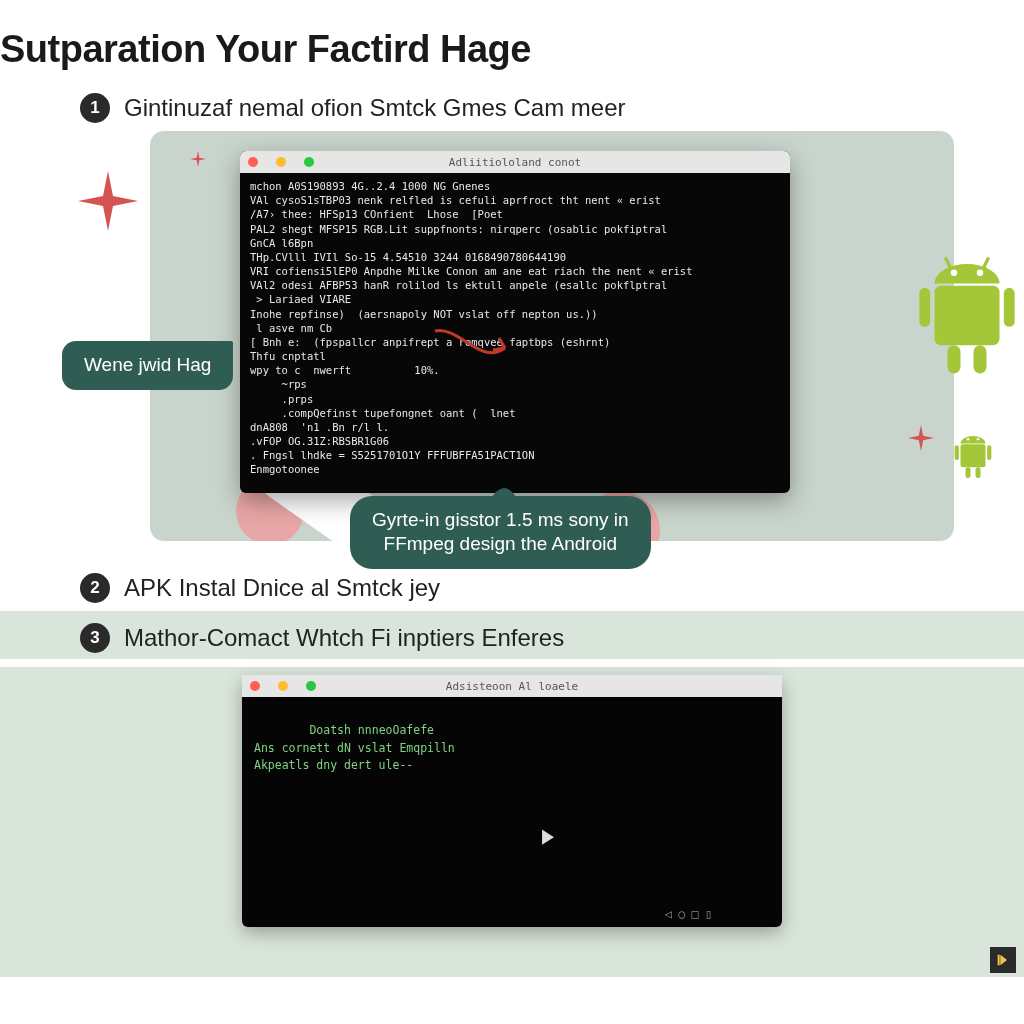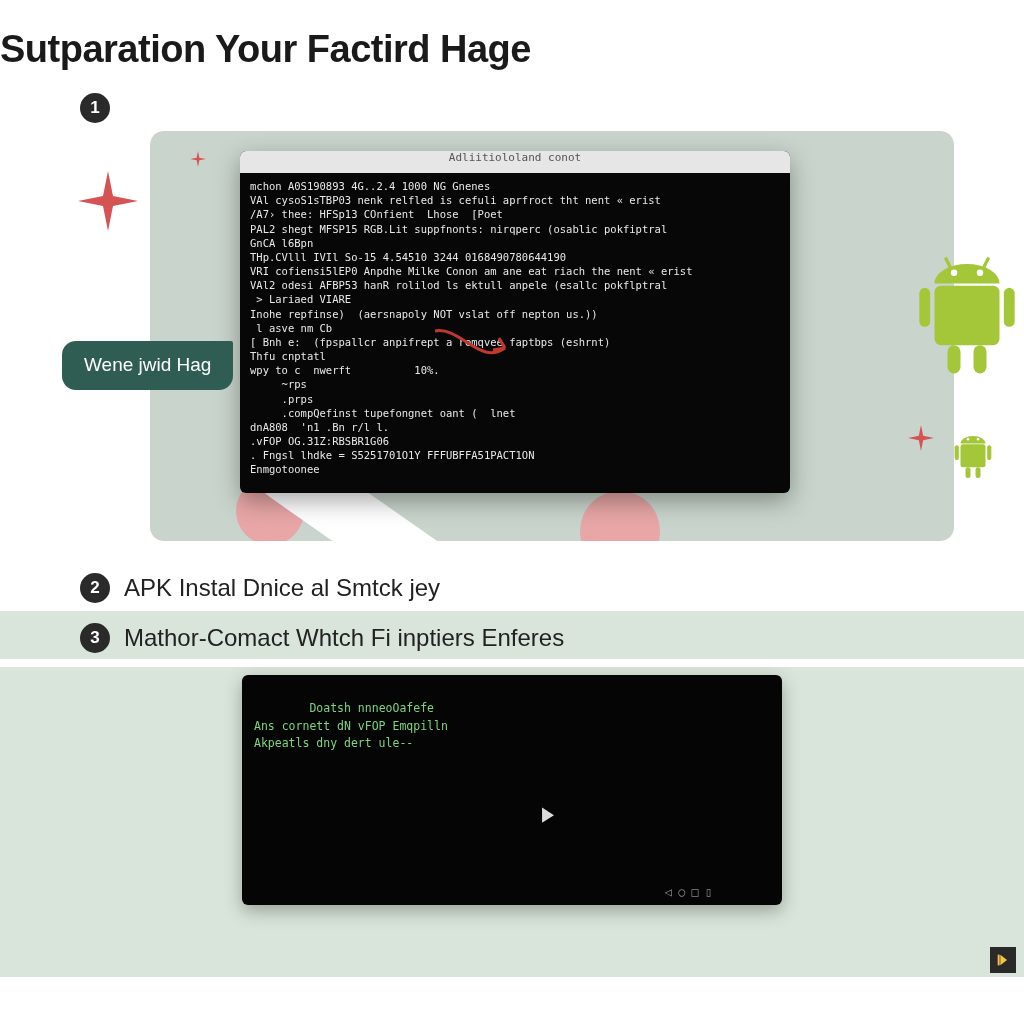--- a/index.html
+++ b/index.html
@@ -78,21 +78,20 @@
     font-family: "Menlo","Consolas",monospace;
   }
   .term-titlebar {
     height: 22px;
     background: #e6e6e6;
     display: flex;
     align-items: center;
     padding: 0 8px;
     gap: 18px;
     position: relative;
-    flex-direction: column;
   }
   .dot { width: 10px; height: 10px; border-radius: 50%; }
   .dot-r { background:#ff5f57; } .dot-y{background:#febc2e;} .dot-g{background:#28c840;}
   .term-title {
     position: absolute;
     left: 0; right: 0;
     text-align: center;
     font-size: 11px;
     color: #555;
     pointer-events: none;
@@ -190,20 +189,21 @@
   }
   .corner-next svg { display:block; }
 </style>
 </head>
 <body>
 
 <h1 class="page-title">Sutparation Your Factird Hage</h1>
 
 <div class="step-row">
   <div class="step-badge">1</div>
+  <div class="step-label">Gintinuzaf nemal ofion Smtck Gmes Cam meer</div>
 </div>
 
 <div class="panel-1">
 
   <div class="illus">
     <svg width="100%" height="100%">
       <circle cx="120" cy="380" r="34" fill="#e8a6a6"></circle>
       <circle cx="470" cy="400" r="40" fill="#e8a6a6"></circle>
       <rect x="130" y="300" width="300" height="60" rx="30" fill="#ffffff" transform="rotate(35 130 300)"></rect>
       <rect x="300" y="300" width="260" height="60" rx="30" fill="#ffffff" transform="rotate(-35 300 300)"></rect>
@@ -260,20 +260,29 @@
     <svg width="100" height="40" viewBox="0 0 100 40">
       <path d="M5 5 C 30 0, 50 40, 75 22" stroke="#c0392b" stroke-width="3" fill="none"></path>
       <path d="M75 22 l-6 -10 M75 22 l-12 2" stroke="#c0392b" stroke-width="3" fill="none"></path>
     </svg>
   </span>
 
   <div class="bubble bubble-left">
     <span>Wene jwid Hag</span>
   </div>
 
+  <div class="bubble bubble-bottom">
+    <span class="tail">
+      <svg width="40" height="20">
+          <path d="M5 20 Q 20 -8 35 20" fill="#2f5c53"></path>
+        </svg>
+    </span>
+    <div>Gyrte-in gisstor 1.5 ms sony in</div>
+    <div>FFmpeg design the Android</div>
+  </div>
 
   <span class="android-big">
     <svg width="110" height="130" viewBox="0 0 100 120">
       <g fill="#a4c639">
         <path d="M20 30a30 18 0 0 1 60 0z"></path>
         <rect x="20" y="32" width="60" height="55" rx="6"></rect>
         <rect x="6" y="34" width="10" height="36" rx="5"></rect>
         <rect x="84" y="34" width="10" height="36" rx="5"></rect>
         <rect x="32" y="87" width="12" height="26" rx="6"></rect>
         <rect x="56" y="87" width="12" height="26" rx="6"></rect>
@@ -305,23 +314,29 @@
   <div class="step-label">APK Instal Dnice al Smtck jey</div>
 </div>
 
 <div class="panel-3-wrap">
   <div class="step-row step-3-row">
     <div class="step-badge">3</div>
     <div class="step-label">Mathor-Comact Whtch Fi inptiers Enferes</div>
   </div>
   <div class="panel-3">
     <div class="terminal-3">
+      <div class="term-titlebar">
+        <span class="dot dot-r"></span>
+        <span class="dot dot-y"></span>
+        <span class="dot dot-g"></span>
+        <span class="term-title">Adsisteoon Al loaele</span>
+      </div>
       <div class="term3-body">
         <span>Doatsh nnneoOafefe
-Ans cornett dN vFOP Emqpilln
+Ans cornett dN vslat Emqpilln
 Akpeatls dny dert ule-- </span>
         <span class="play-icon">
           <svg width="26" height="26" viewBox="0 0 24 24">
               <path fill="#ddd" d="M8 5v14l11-7z"></path>
             </svg>
         </span>
         <div class="nav-icons">
           <span>◁</span>
           <span>○</span>
           <span>□</span>

